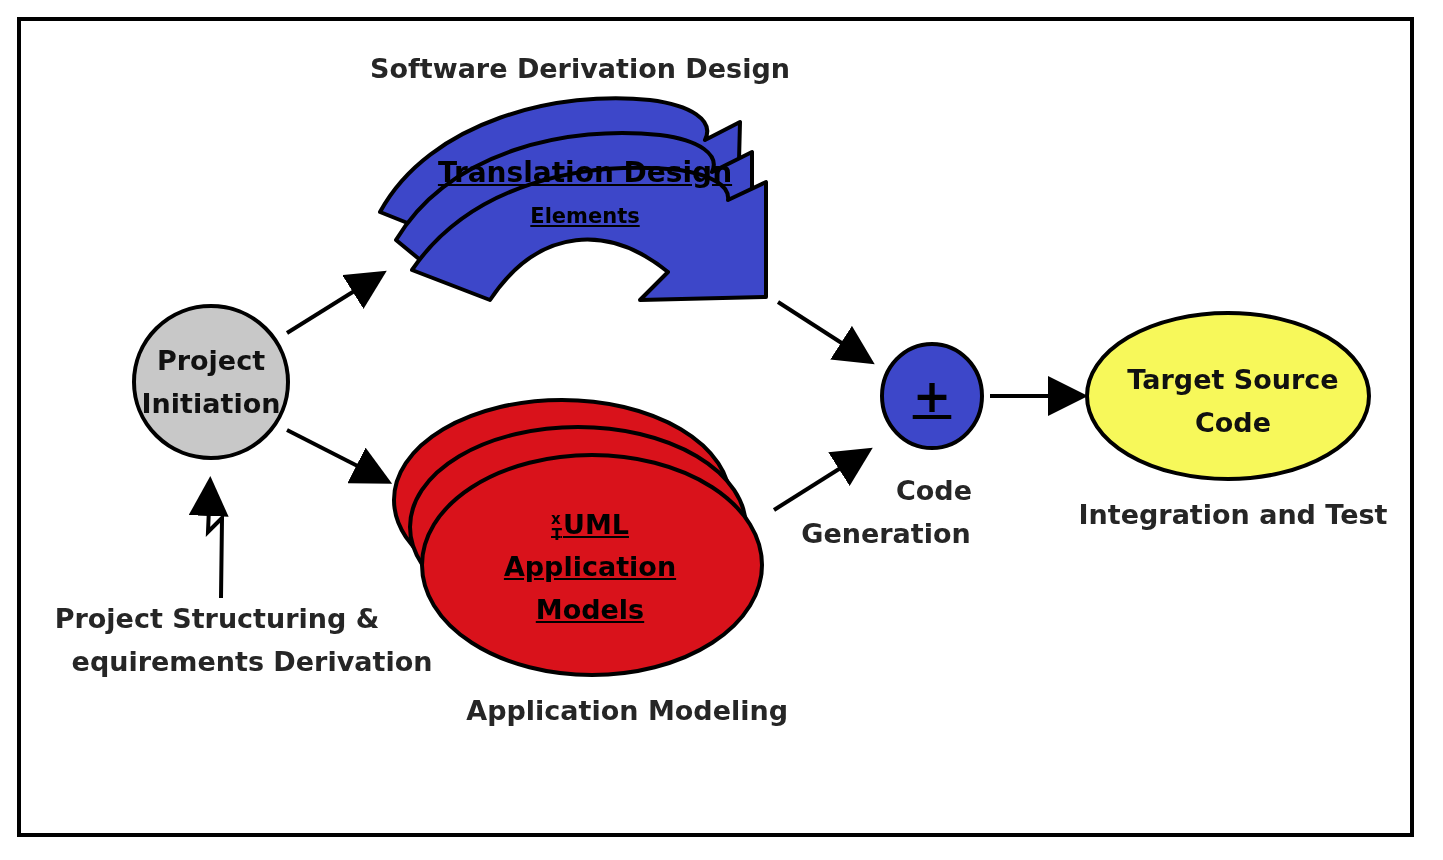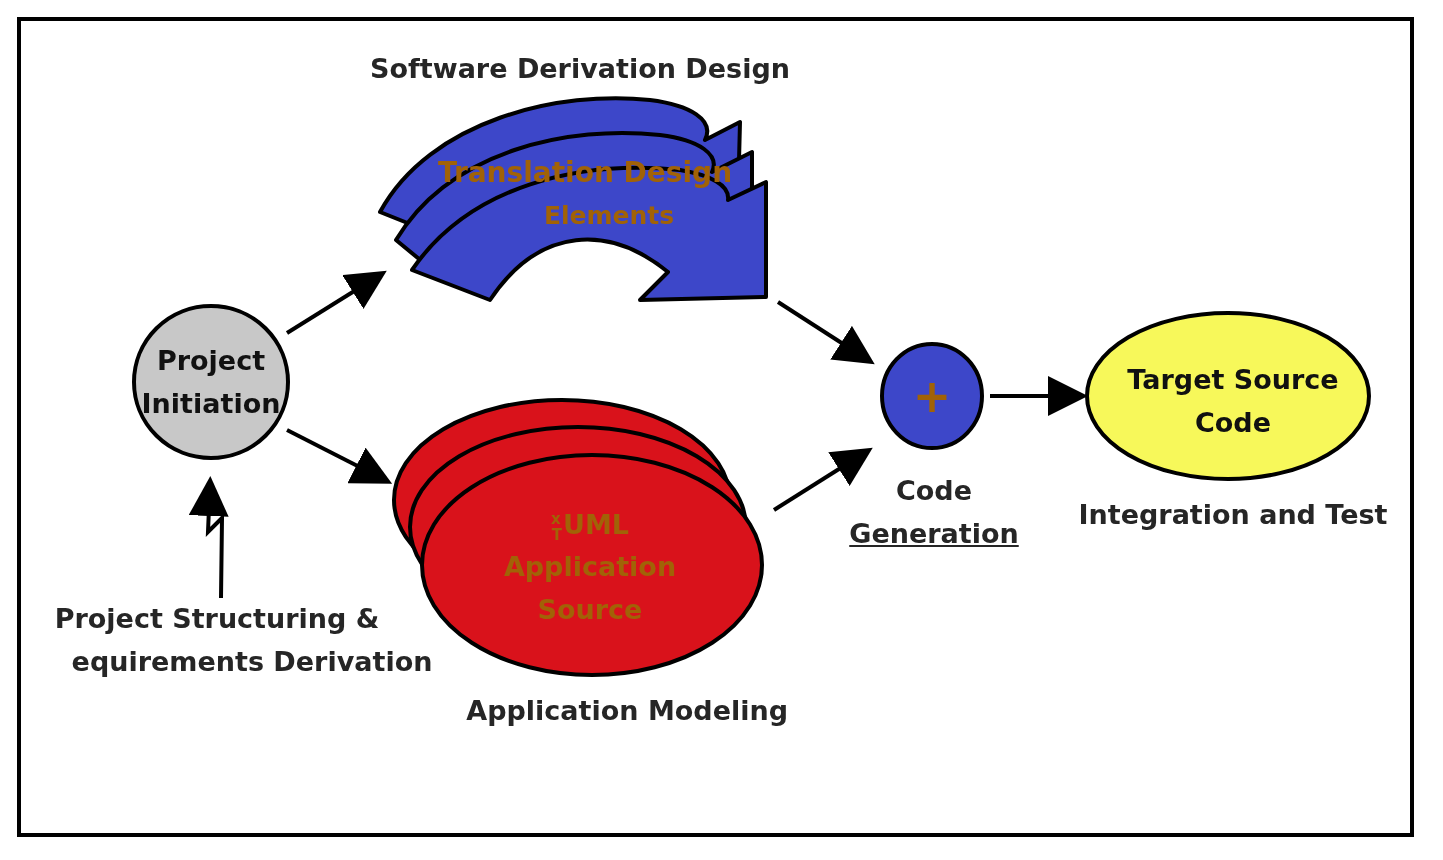--- a/index.html
+++ b/index.html
@@ -3,21 +3,21 @@
 <meta charset="utf-8">
 <style>
   html, body { margin: 0; padding: 0; background: #ffffff; }
   body { width: 1443px; height: 860px; position: relative; overflow: hidden;
          font-family: "DejaVu Sans", "Liberation Sans", sans-serif; }
   .frame { position: absolute; left: 17px; top: 17px; width: 1397px; height: 820px;
            border: 4px solid #000; box-sizing: border-box; background: #fff; }
   svg.diagram { position: absolute; left: 0; top: 0; }
   .lbl { position: absolute; font-weight: bold; color: #262626; font-size: 27px;
          text-align: center; line-height: 42px; white-space: nowrap; }
-  .in-white { color: #a16207; }
+  .in-white { color: #000000; text-decoration: underline; }
   .in-black { color: #111111; }
   .sup { font-size: 15px; position: relative; top: -10px; }
   .sub { font-size: 15px; position: relative; top: 6px; margin-left: -9px; margin-right: 1px; }
 </style>
 </head>
 <body>
 
 <div class="frame"></div>
 
 <svg class="diagram" width="1443" height="860" viewBox="0 0 1443 860">
@@ -51,37 +51,37 @@
   </g>
 
   <ellipse class="blue-fill" cx="932" cy="396" rx="50" ry="52" stroke="#000" stroke-width="4" fill="#3d47c9"></ellipse>
 
   <ellipse class="yellow-fill" cx="1228" cy="396" rx="141" ry="83" stroke="#000" stroke-width="4" fill="#f7f85a"></ellipse>
 </svg>
 
 <div class="lbl" style="left:330px; top:48px; width:500px;">Software Derivation Design</div>
 
 <div class="lbl in-white" style="left:420px; top:152px; width:330px; font-size:28px;">Translation Design</div>
-<div class="lbl in-white" style="left:444px; top:195px; width:330px; font-size:25px;text-align:center;">Elements</div>
+<div class="lbl in-white" style="left:420px; top:195px; width:330px; font-size:21px;text-align:center;">Elements</div>
 
 <div class="lbl in-black" style="left:131px; top:340px; width:160px;">Project</div>
 <div class="lbl in-black" style="left:131px; top:383px; width:160px;">Initiation</div>
 
 <div class="lbl" style="left:17px; top:598px; width:400px;">Project Structuring &amp;</div>
 <div class="lbl" style="left:17px; top:641px; width:400px;padding-left:35px;">equirements Derivation</div>
 
 <div class="lbl in-white" style="left:470px; top:504px; width:240px;">
   <span class="sup">x</span><span class="sub">T</span><span>UML</span>
 </div>
 <div class="lbl in-white" style="left:470px; top:546px; width:240px;">Application</div>
-<div class="lbl in-white" style="left:470px; top:589px; width:240px;">Source</div>
+<div class="lbl in-white" style="left:470px; top:589px; width:240px;">Models</div>
 
 <div class="lbl" style="left:388px; top:690px; width:400px;text-align:right;">Application Modeling</div>
 
 <div class="lbl in-white" style="left:902px; top:368px; width:60px; font-size:46px; line-height:56px;">+</div>
 
 <div class="lbl" style="left:834px; top:470px; width:200px;">Code</div>
-<div class="lbl" style="left:834px; top:513px; width:200px;text-decoration:underline;">Generation</div>
+<div class="lbl" style="left:786px; top:513px; width:200px;">Generation</div>
 
 <div class="lbl in-black" style="left:1098px; top:359px; width:270px;">Target Source</div>
 <div class="lbl in-black" style="left:1098px; top:402px; width:270px;">Code</div>
 
 <div class="lbl" style="left:1068px; top:494px; width:330px;">Integration and Test</div>
 
 </body></html>

